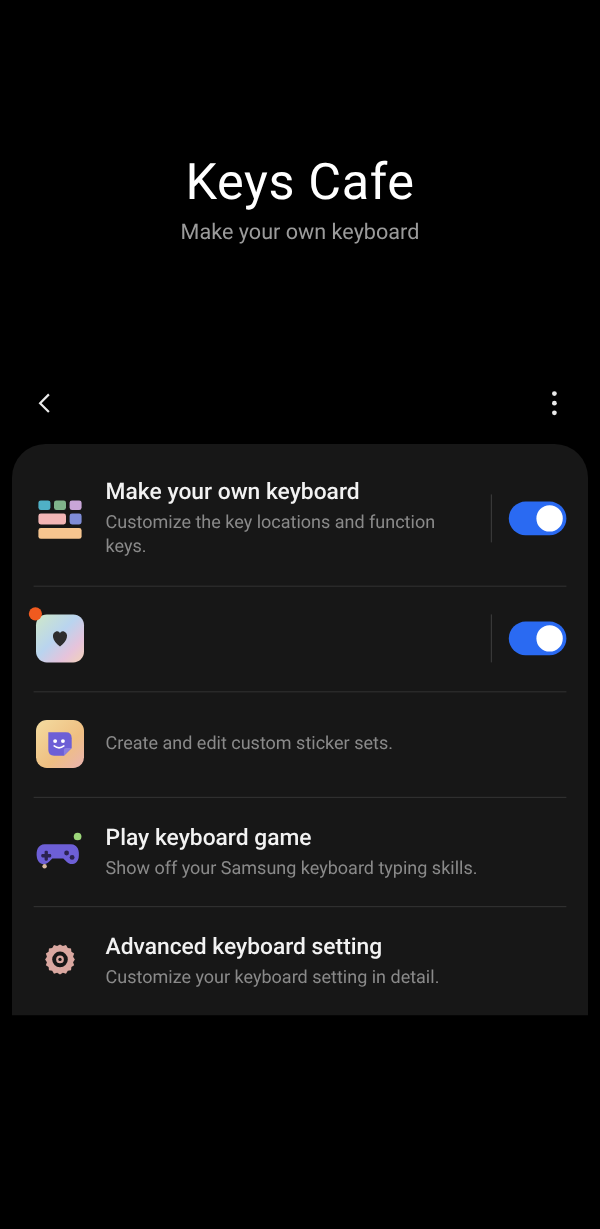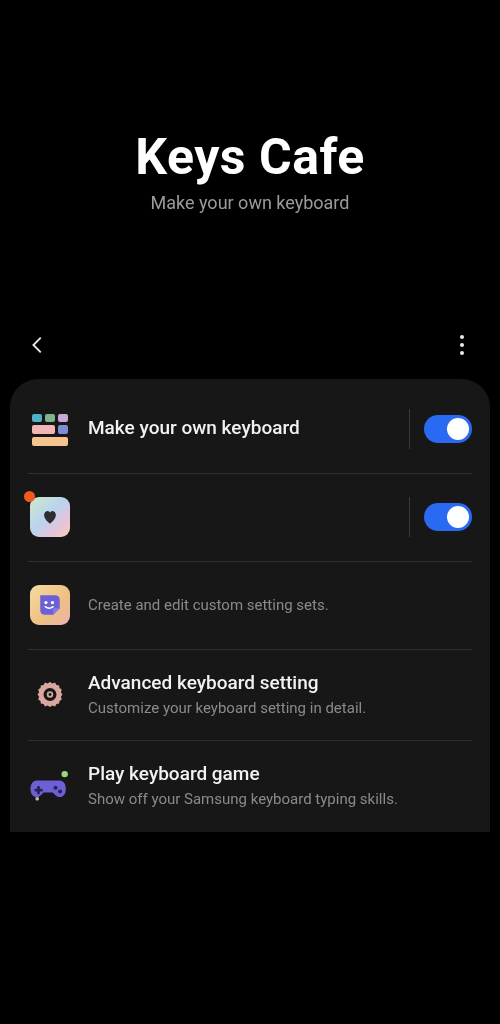--- a/index.html
+++ b/index.html
@@ -10,22 +10,22 @@
     font-family: -apple-system, BlinkMacSystemFont, "Segoe UI", Roboto, sans-serif;
     color: #ffffff;
     overflow: hidden;
   }
 
   .hero {
     padding-top: 128px;
     text-align: center;
   }
   .hero-title {
-    font-size: 50px;
-    font-weight: 700;
+    font-size: 42px;
+    font-weight: 400;
     letter-spacing: 0.5px;
   }
   .hero-subtitle {
     font-size: 18px;
     color: #9b9b9b;
     margin-top: 6px;
   }
 
   .appbar {
     display: flex;
@@ -198,20 +198,21 @@
         <div class="k k1"></div>
           <div class="k k2"></div>
           <div class="k k3"></div>
         <div class="k k4"></div>
           <div class="k k5"></div>
         <div class="k k6"></div>
       </div>
     </div>
     <div class="texts">
       <div class="row-title">Make your own keyboard</div>
+      <div class="row-desc">Customize the key locations and function keys.</div>
     </div>
     <div class="right-block">
       <div class="vsep"></div>
       <div class="toggle"></div>
     </div>
   </div>
 
   <div class="row">
     <div class="icon-wrap">
       <div class="style-icon">
@@ -234,38 +235,21 @@
         <svg class="sticker-inner" viewBox="0 0 32 32">
           <path d="M4 4 H22 Q28 4 28 10 V20 L20 28 H10 Q4 28 4 22 Z" fill="#6d5fd6"></path>
           <path d="M20 28 L20 22 Q20 20 22 20 L28 20 Z" fill="#8a7de2"></path>
           <circle cx="11" cy="13" r="2" fill="#ffffff"></circle>
           <circle cx="19" cy="13" r="2" fill="#ffffff"></circle>
           <path d="M10 18 Q15 22 20 18" stroke="#ffffff" stroke-width="1.6" fill="none" stroke-linecap="round"></path>
         </svg>
       </div>
     </div>
     <div class="texts">
-      <div class="row-desc">Create and edit custom setting sets.</div>
-    </div>
-  </div>
-
-  <div class="row">
-    <div class="icon-wrap gear-icon">
-      <svg viewBox="0 0 32 32">
-        <g fill="#d9a7a0">
-          <path d="M16 3 L18.4 4.4 L21 3.6 L22.5 6 L25.2 6.4 L25.5 9.1 L27.8 10.6 L26.9 13.2 L28.4 15.5 L26.9 17.8 L27.8 20.4 L25.5 21.9 L25.2 24.6 L22.5 25 L21 27.4 L18.4 26.6 L16 28 L13.6 26.6 L11 27.4 L9.5 25 L6.8 24.6 L6.5 21.9 L4.2 20.4 L5.1 17.8 L3.6 15.5 L5.1 13.2 L4.2 10.6 L6.5 9.1 L6.8 6.4 L9.5 6 L11 3.6 L13.6 4.4 Z"></path>
-        </g>
-        <circle cx="16" cy="15.5" r="6.5" fill="#171717"></circle>
-        <circle cx="16" cy="15.5" r="3.2" fill="#d9a7a0"></circle>
-        <circle cx="16" cy="15.5" r="1.4" fill="#171717"></circle>
-      </svg>
-    </div>
-    <div class="texts">
-      <div class="row-title">Advanced keyboard setting</div>
-      <div class="row-desc">Customize your keyboard setting in detail.</div>
+      <div class="row-desc">Create and edit custom sticker sets.</div>
     </div>
   </div>
 
   <div class="row">
     <div class="icon-wrap">
       <div class="game-icon">
         <svg viewBox="0 0 48 36">
           <circle cx="40" cy="5" r="3.5" fill="#9cd67a"></circle>
           <path d="M10 12 H34 C40 12 42 18 41 24 C40 30 34 32 30 28 L27 25 H17 L14 28 C10 32 4 30 3 24 C2 18 4 12 10 12 Z" fill="#6d5fd6"></path>
           <rect x="10" y="18" width="3" height="9" rx="1" fill="#2b2350"></rect>
@@ -275,13 +259,30 @@
           <circle cx="10" cy="32" r="2" fill="#d6b89f"></circle>
         </svg>
       </div>
     </div>
     <div class="texts">
       <div class="row-title">Play keyboard game</div>
       <div class="row-desc">Show off your Samsung keyboard typing skills.</div>
     </div>
   </div>
 
+  <div class="row">
+    <div class="icon-wrap gear-icon">
+      <svg viewBox="0 0 32 32">
+        <g fill="#d9a7a0">
+          <path d="M16 3 L18.4 4.4 L21 3.6 L22.5 6 L25.2 6.4 L25.5 9.1 L27.8 10.6 L26.9 13.2 L28.4 15.5 L26.9 17.8 L27.8 20.4 L25.5 21.9 L25.2 24.6 L22.5 25 L21 27.4 L18.4 26.6 L16 28 L13.6 26.6 L11 27.4 L9.5 25 L6.8 24.6 L6.5 21.9 L4.2 20.4 L5.1 17.8 L3.6 15.5 L5.1 13.2 L4.2 10.6 L6.5 9.1 L6.8 6.4 L9.5 6 L11 3.6 L13.6 4.4 Z"></path>
+        </g>
+        <circle cx="16" cy="15.5" r="6.5" fill="#171717"></circle>
+        <circle cx="16" cy="15.5" r="3.2" fill="#d9a7a0"></circle>
+        <circle cx="16" cy="15.5" r="1.4" fill="#171717"></circle>
+      </svg>
+    </div>
+    <div class="texts">
+      <div class="row-title">Advanced keyboard setting</div>
+      <div class="row-desc">Customize your keyboard setting in detail.</div>
+    </div>
+  </div>
+
 </div>
 
 </body></html>

